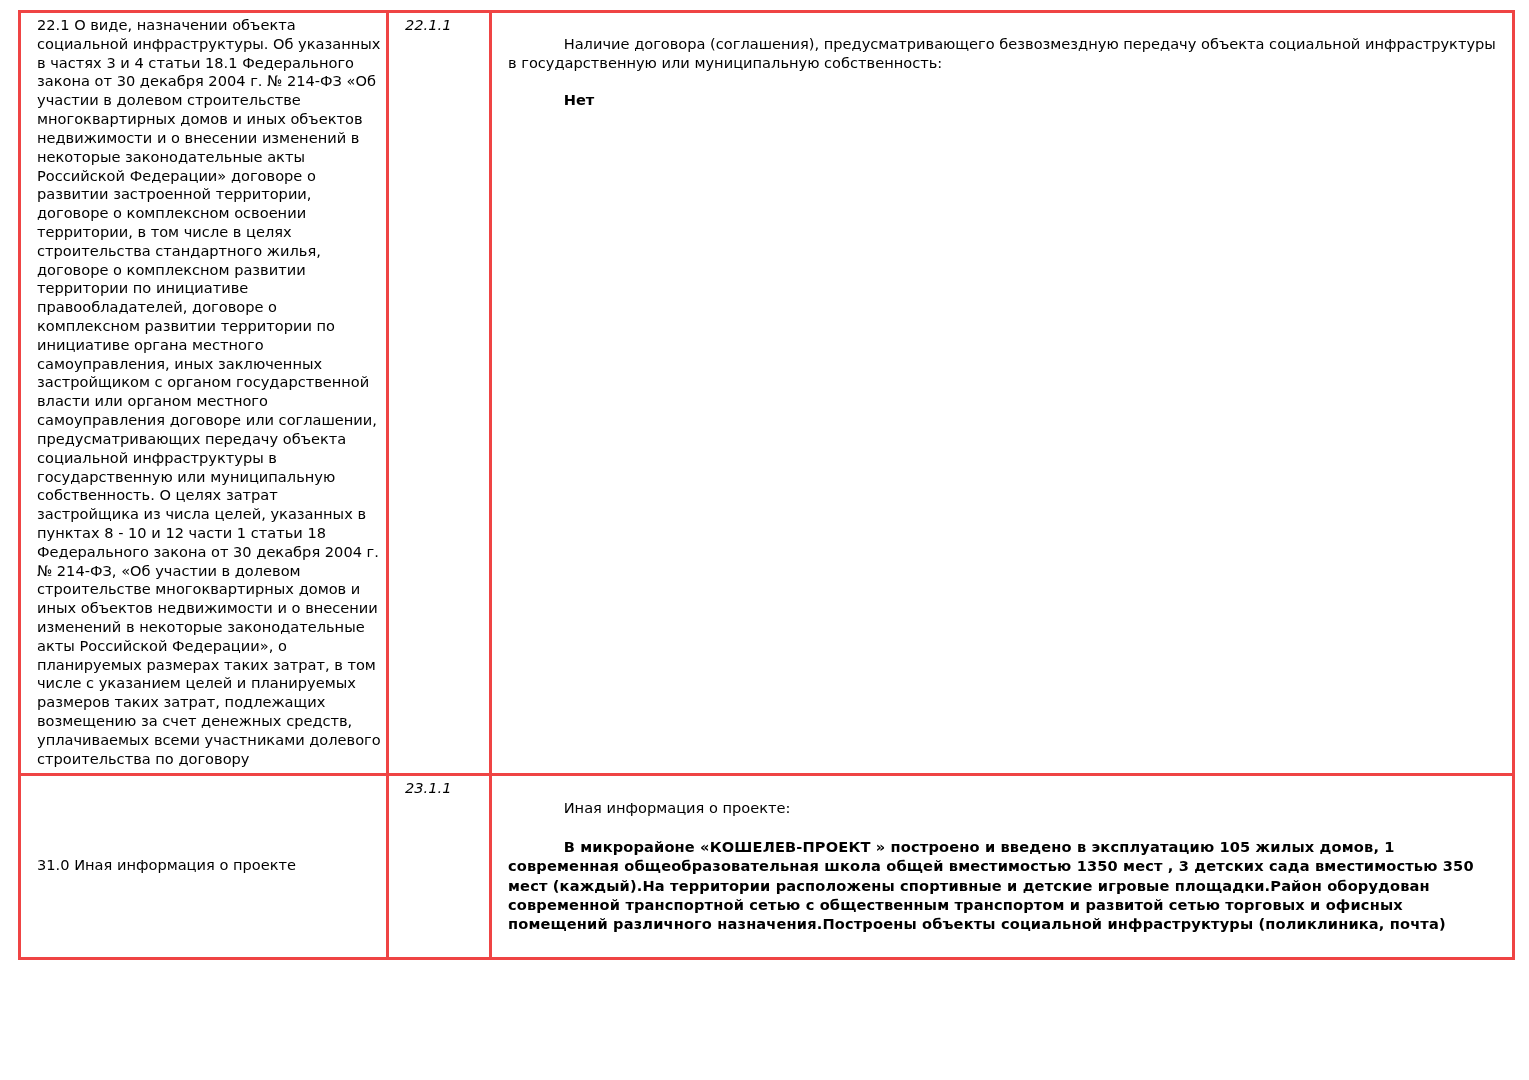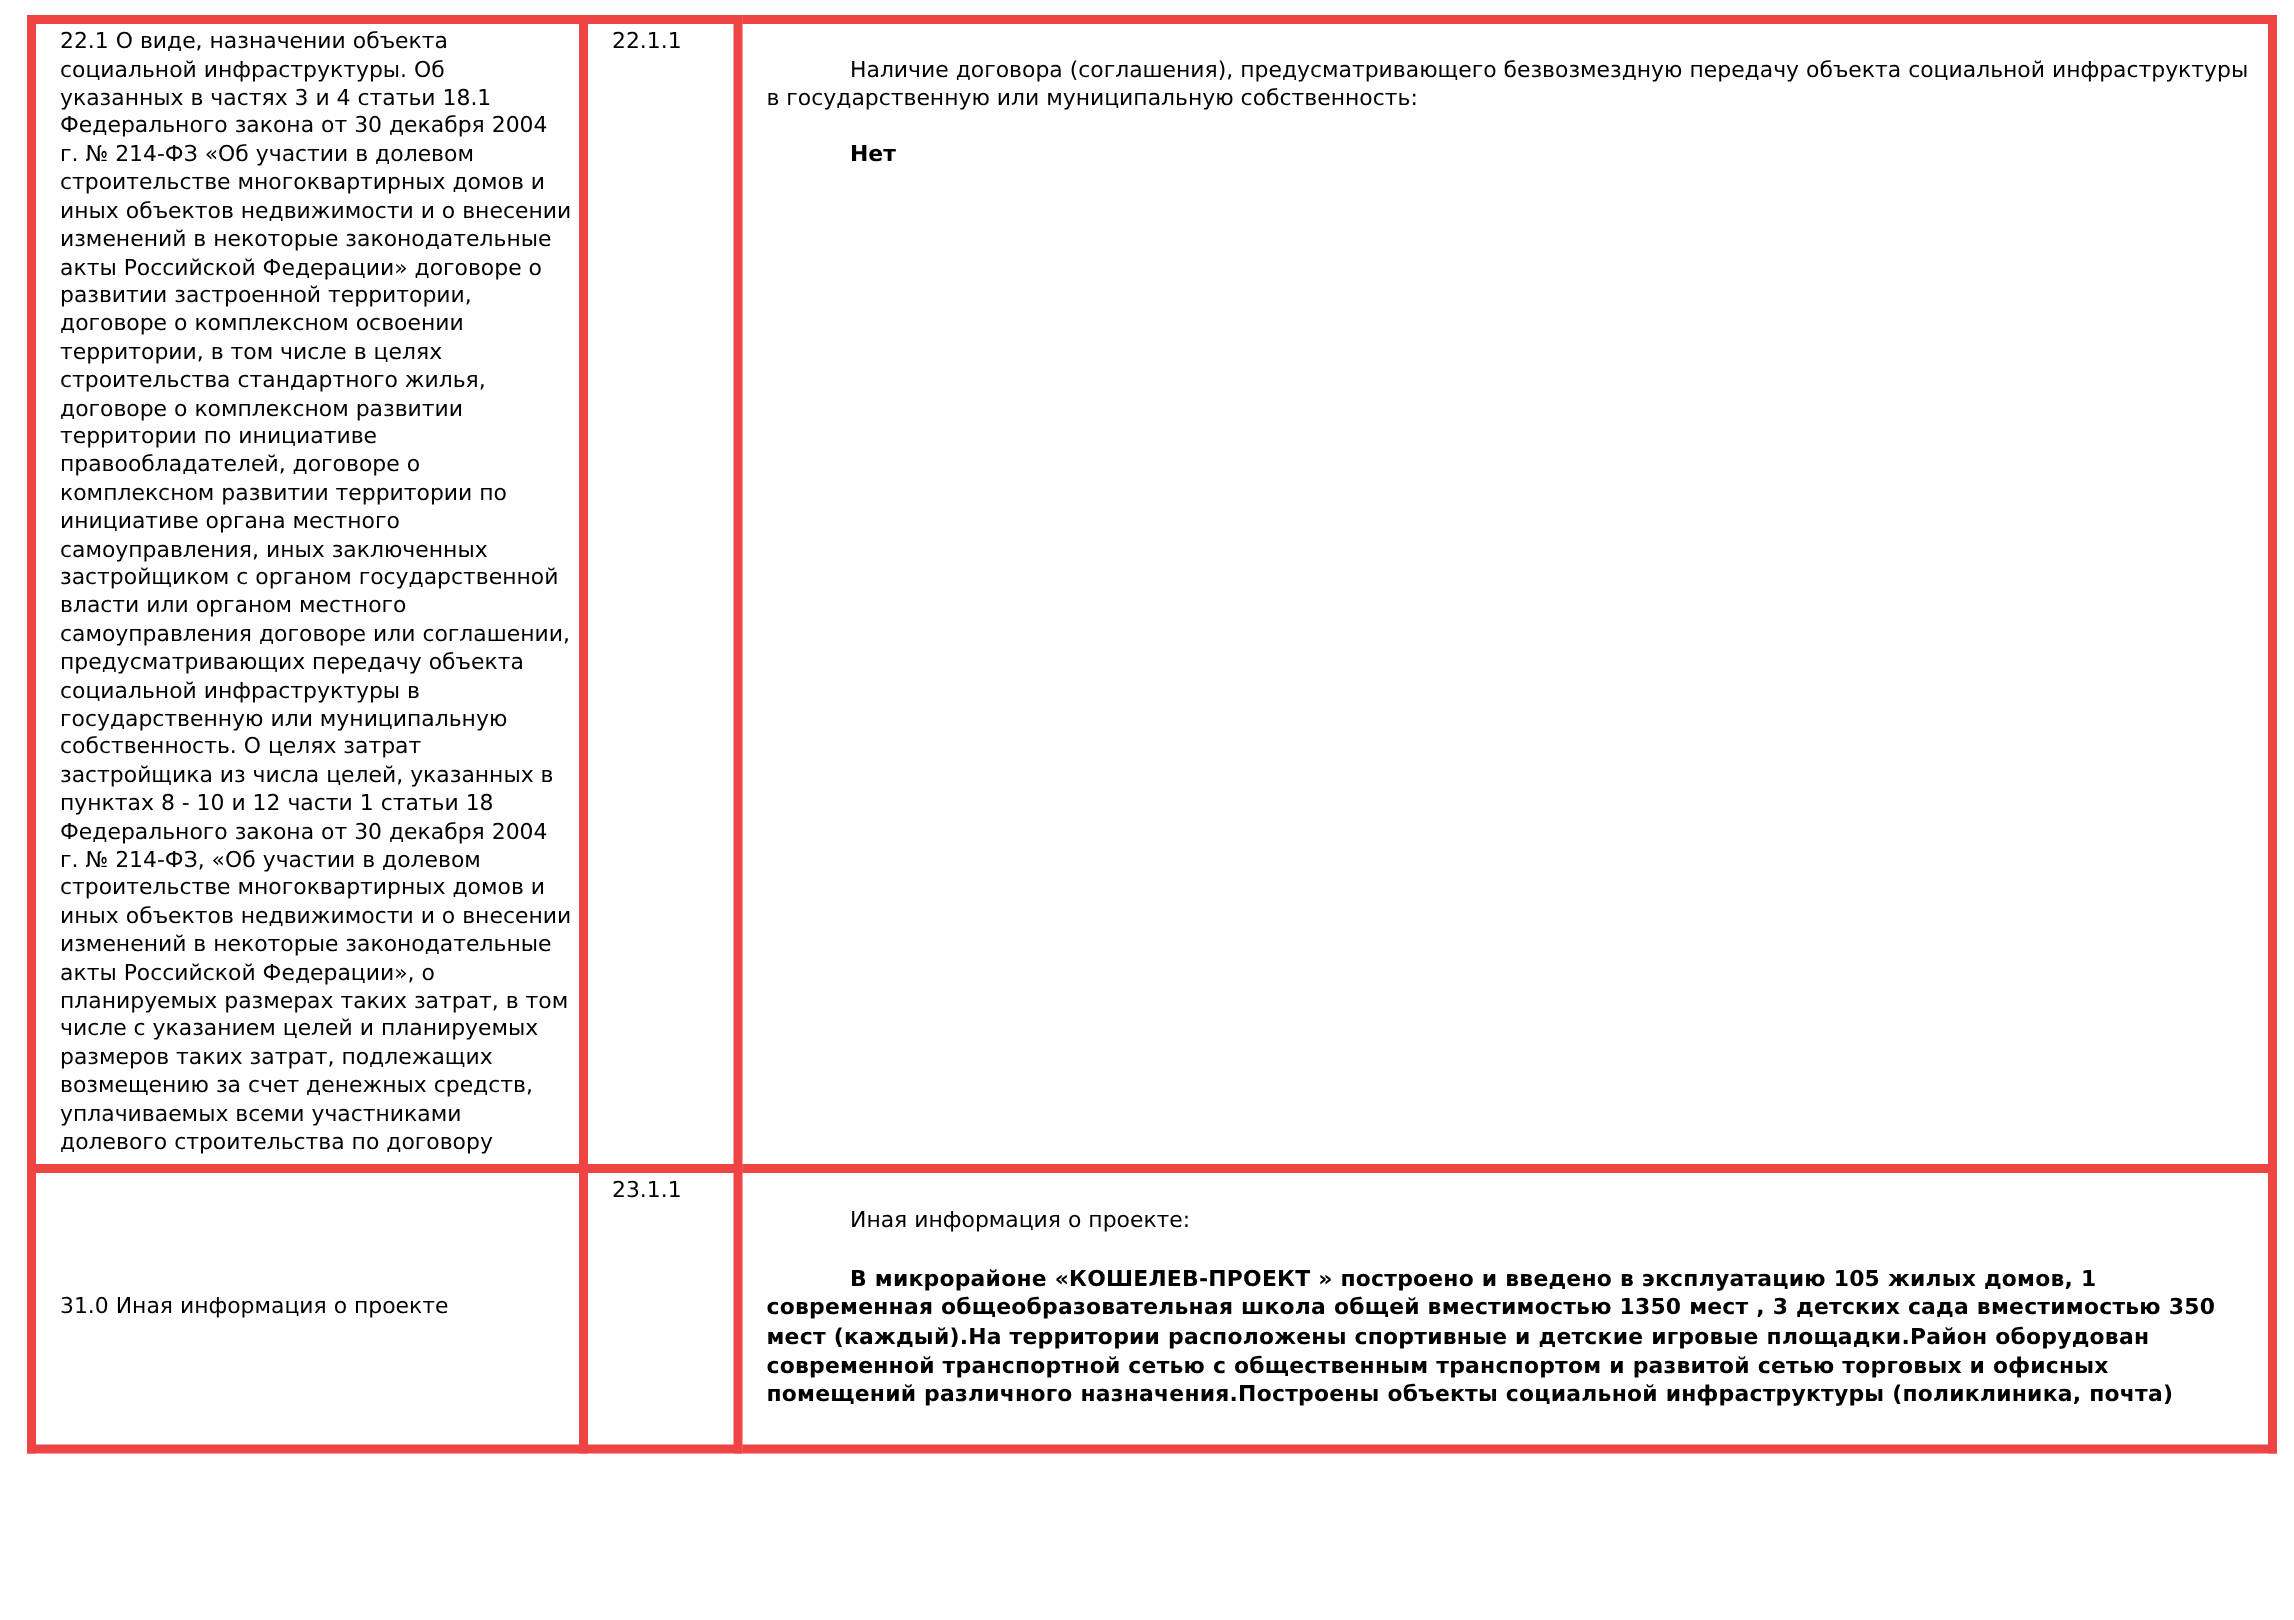--- a/index.html
+++ b/index.html
@@ -22,21 +22,21 @@
     padding: 10px 14px 0 18px;
   }
   table.doc-table {
     border-collapse: collapse;
     width: 1494px;
     table-layout: fixed;
     font-size: 14.6px;
     line-height: 1.29;
   }
   table.doc-table td {
-    border: 6px solid #ef4444;
+    border: 3px solid #ef4444;
     vertical-align: top;
     padding: 3px 5px 4px 16px;
   }
   col.c-name { width: 368px; }
   col.c-code { width: 103px; }
   col.c-val  { width: 1023px; }
 
   .cell-name {
     vertical-align: top;
   }
@@ -66,21 +66,21 @@
     line-height: 1.33;
   }
   .val-23 .lead {
     font-weight: normal;
     text-align: center;
   }
   .val-23 .body {
     font-weight: bold;
     letter-spacing: 0.15px;
   }
-  .code-text { white-space: nowrap; }
+  .code-text { white-space: nowrap; font-style: italic; }
 </style>
 </head>
 <body>
 
 <div class="page">
   <table class="doc-table">
     <colgroup>
       <col class="c-name">
       <col class="c-code">
       <col class="c-val">

